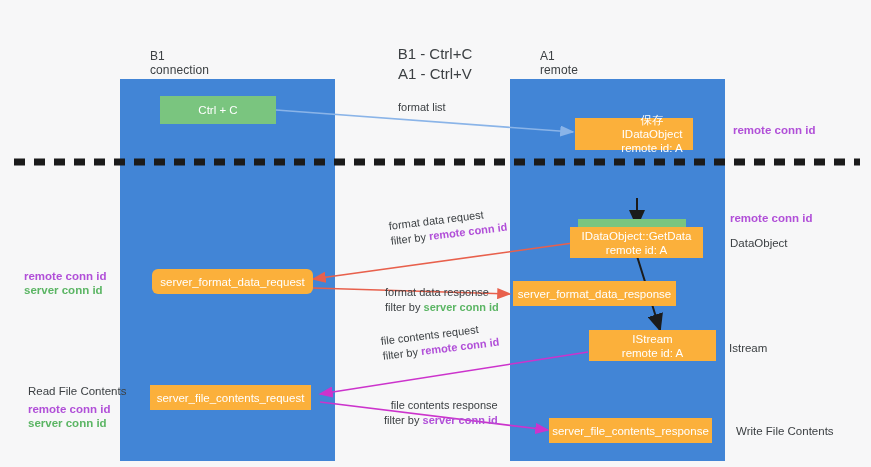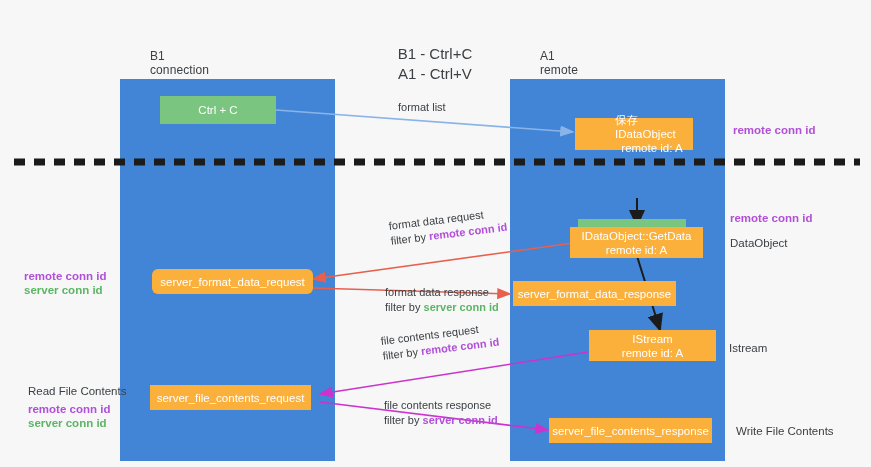--- a/index.html
+++ b/index.html
@@ -40,20 +40,21 @@
   .node {
     position: absolute;
     box-sizing: border-box;
     display: flex;
     flex-direction: column;
     align-items: center;
     justify-content: center;
     color: #ffffff;
     font-size: 11.5px;
     line-height: 14px;
+    text-align: center;
     padding: 2px 4px;
   }
   .node.green { background: #7ac57f; }
   .node.orange { background: #fbb03b; }
   .node .l2 { display: block; }
 
   .edge-label {
     position: absolute;
     font-size: 11px;
     line-height: 15px;
@@ -189,21 +190,21 @@
   <div class="edge-label" style="left:385px; top:273px;margin-top:12px;">
     <div>format data response</div>
     <div><span>filter by </span><span class="hl-green">server conn id</span></div>
   </div>
 
   <div class="edge-label" style="left:380px; top:334px; transform: rotate(-7deg);">
     <div>file contents request</div>
     <div><span>filter by </span><span class="hl-purple">remote conn id</span></div>
   </div>
 
-  <div class="edge-label" style="left:384px; top:398px;">
+  <div class="edge-label" style="left:384px; top:398px;text-align:right;">
     <div>file contents response</div>
     <div><span>filter by </span><span class="hl-purple">server conn id</span></div>
   </div>
 
   <div class="side-label purple" style="left:733px; top:123px;">
     <span>remote conn id</span>
   </div>
   <div class="side-label purple" style="left:730px; top:211px;">
     <span>remote conn id</span>
   </div>

